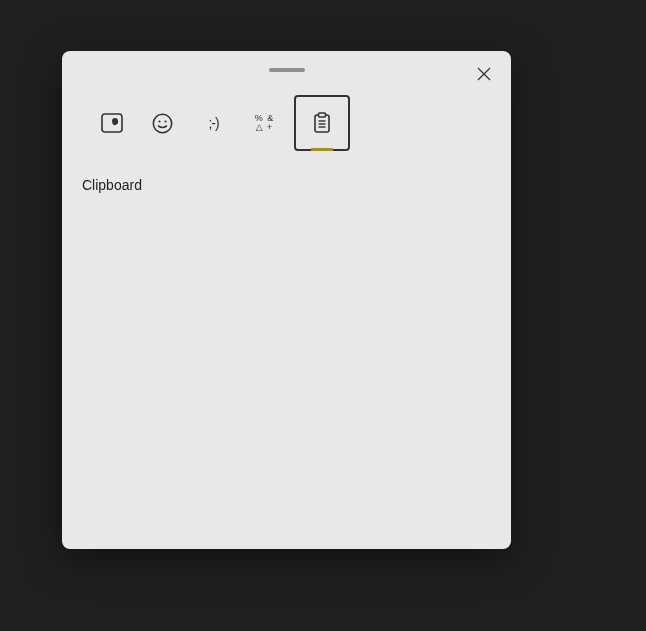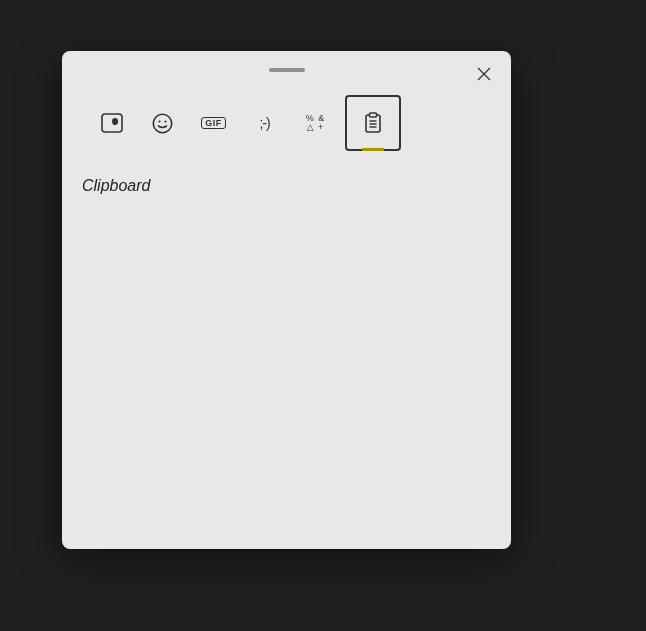--- a/index.html
+++ b/index.html
@@ -75,24 +75,23 @@
       left: 50%;
       transform: translateX(-50%);
       width: 22px;
       height: 3px;
       background: #a89600;
     }
     .section-title {
       position: absolute;
       top: 126px;
       left: 20px;
-      font-size: 16px;
+      font-size: 14px;
       font-weight: 400;
       color: #222;
-      font-style: italic;
     }
     .empty-state {
       position: absolute;
       top: 275px;
       left: 0;
       width: 100%;
       text-align: center;
       padding: 0 50px;
     }
     .empty-title {
@@ -151,23 +150,20 @@
 
     <div class="tab">
       <svg width="21" height="21" viewBox="0 0 21 21">
         <circle cx="10.5" cy="10.5" r="9.2" fill="none" stroke="#333" stroke-width="1.6"></circle>
         <circle cx="7.5" cy="8.5" r="1.1" fill="#333"></circle>
         <circle cx="13.5" cy="8.5" r="1.1" fill="#333"></circle>
         <path d="M6.5 13 Q10.5 16 14.5 13" fill="none" stroke="#333" stroke-width="1.6" stroke-linecap="round"></path>
       </svg>
     </div>
 
-    <div class="tab">
-      <span class="gif-box">GIF</span>
-    </div>
 
     <div class="tab">
       <span class="kaomoji">;-)</span>
     </div>
 
     <div class="tab">
       <div class="symbols-grid">%&nbsp;&amp;<br>△&nbsp;+</div>
     </div>
 
     <div class="tab selected">

